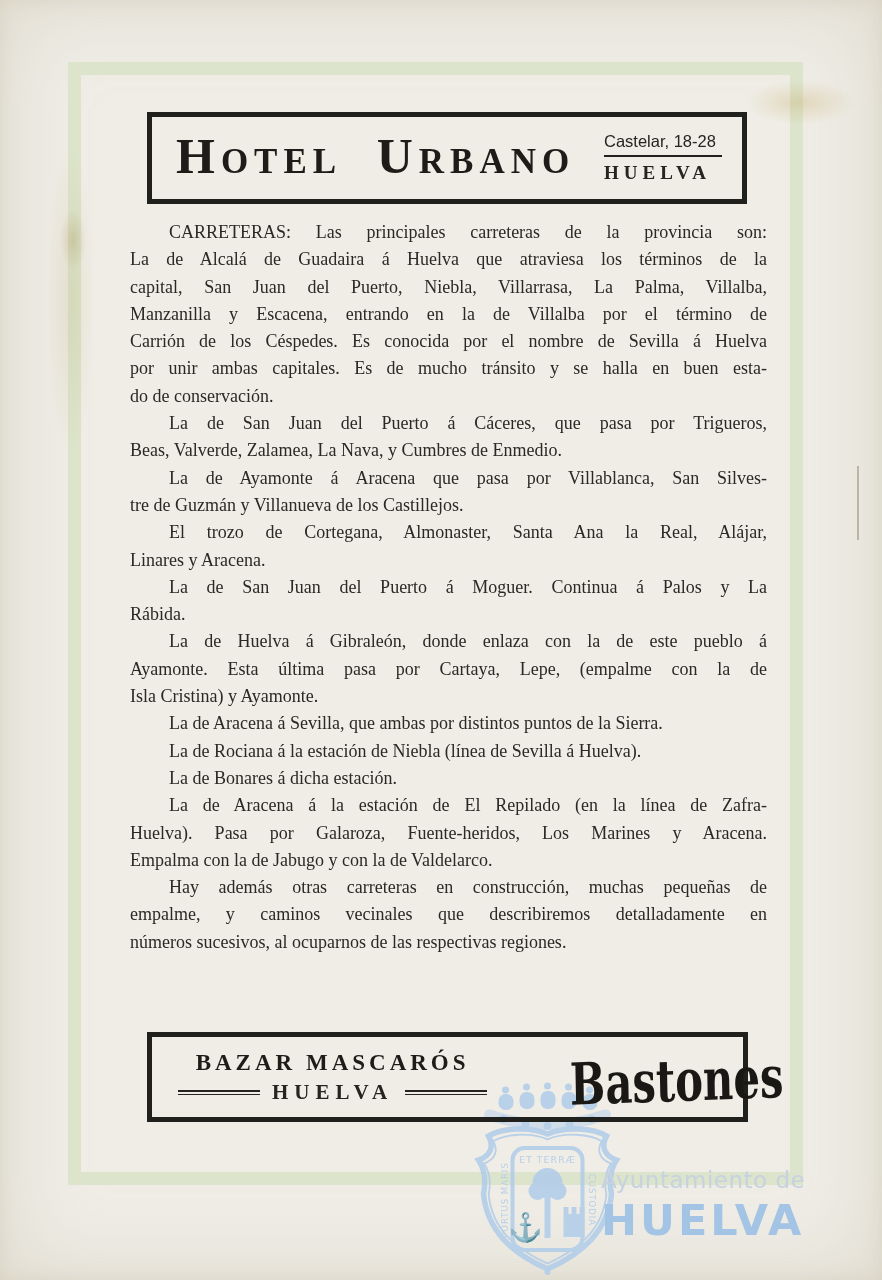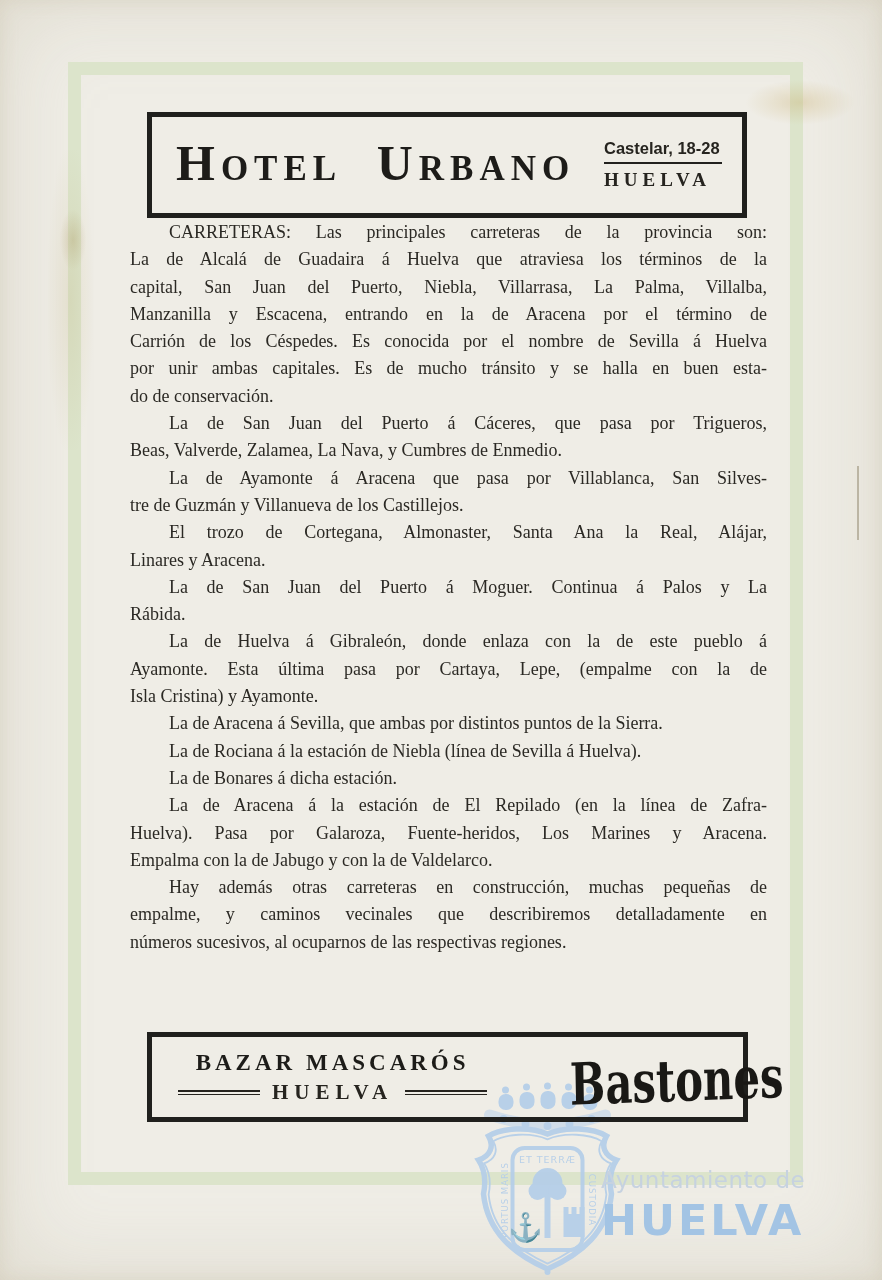--- a/index.html
+++ b/index.html
@@ -19,31 +19,31 @@
   .stain{position:absolute; z-index:1; pointer-events:none;}
   .stain.s1{left:745px;top:80px;width:110px;height:45px;background:radial-gradient(ellipse at center, rgba(200,175,110,.35), rgba(200,175,110,0) 70%);}
   .stain.s2{left:48px;top:150px;width:45px;height:300px;background:radial-gradient(ellipse at center, rgba(185,170,115,.20), rgba(185,170,115,0) 75%);}
   .stain.s3{left:60px;top:210px;width:26px;height:60px;background:radial-gradient(ellipse at center, rgba(170,150,95,.30), rgba(170,150,95,0) 72%);}
   .scratch{position:absolute; left:857px; top:466px; width:2px; height:74px; background:rgba(150,140,115,.55); z-index:1;}
 
   .content{position:absolute; inset:0; z-index:3;}
 
   
   .hotel-box{
-    position:absolute; left:147px; top:112px; width:600px; height:106px;
+    position:absolute; left:147px; top:112px; width:600px; height:92px;
     border:5px solid #20201d; box-sizing:border-box;
     display:flex; align-items:center;
   }
   .hotel-name{
     margin-left:24px; font-variant:small-caps; font-weight:bold;
     font-size:50px; letter-spacing:6px; word-spacing:16px; line-height:1;
     white-space:nowrap; color:#1d1c19; transform:translateY(-2px);
   }
   .hotel-right{margin-left:auto; margin-right:16px; width:122px;}
-  .hotel-address{font-family:"Liberation Sans", sans-serif; font-weight:bold; font-size:16.5px; white-space:nowrap;}
+  .hotel-address{font-family:"Liberation Sans", sans-serif; font-weight:normal; font-size:16.5px; white-space:nowrap;}
   .hotel-rule{border-top:2px solid #22211e; margin:4px 0 5px 0; width:118px;}
   .hotel-city{font-weight:bold; font-size:19px; letter-spacing:5px; white-space:nowrap;}
 
   
   .article{
     position:absolute; left:130px; top:219px; width:637px;
     font-size:18px; line-height:27.3px; color:#2b2924;
   }
   .line{text-align:justify; text-align-last:justify; white-space:normal;font-family:Liberation Serif, serif;}
   .line.first{text-indent:39px;}
@@ -145,21 +145,21 @@
         <div class="hotel-rule"></div>
         <div class="hotel-city">HUELVA</div>
       </div>
     </div>
 
     <div class="article" id="article">
         <div class="para">
           <div class="line first">CARRETERAS:  Las principales carreteras de la provincia son:</div>
           <div class="line">La de Alcalá de Guadaira á Huelva que atraviesa los términos de la</div>
           <div class="line">capital, San Juan del Puerto, Niebla, Villarrasa, La Palma, Villalba,</div>
-          <div class="line">Manzanilla y Escacena, entrando en la de Aracena por el término de</div>
+          <div class="line">Manzanilla y Escacena, entrando en la de Villalba por el término de</div>
           <div class="line">Carrión de los Céspedes. Es conocida por el nombre de Sevilla á Huelva</div>
           <div class="line">por unir ambas capitales. Es de mucho tránsito y se halla en buen esta-</div>
           <div class="line last">do de conservación.</div>
         </div>
         <div class="para">
           <div class="line first">La de San Juan del Puerto á Cáceres, que pasa por Trigueros,</div>
           <div class="line last">Beas, Valverde, Zalamea, La Nava, y Cumbres de Enmedio.</div>
         </div>
         <div class="para">
           <div class="line first">La de Ayamonte á Aracena que pasa por Villablanca, San Silves-</div>

